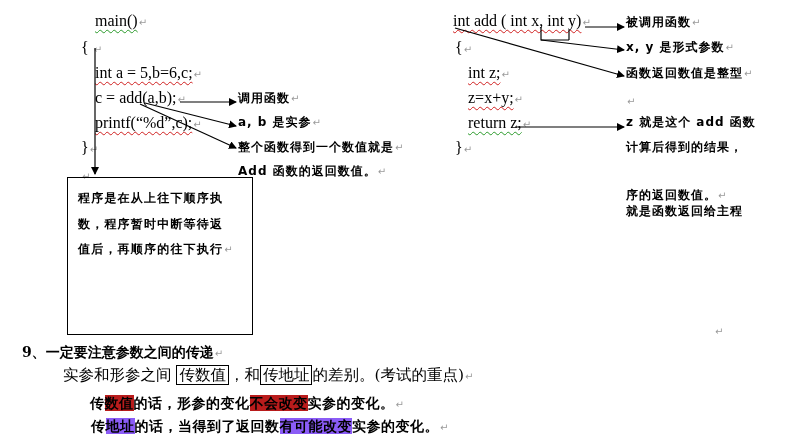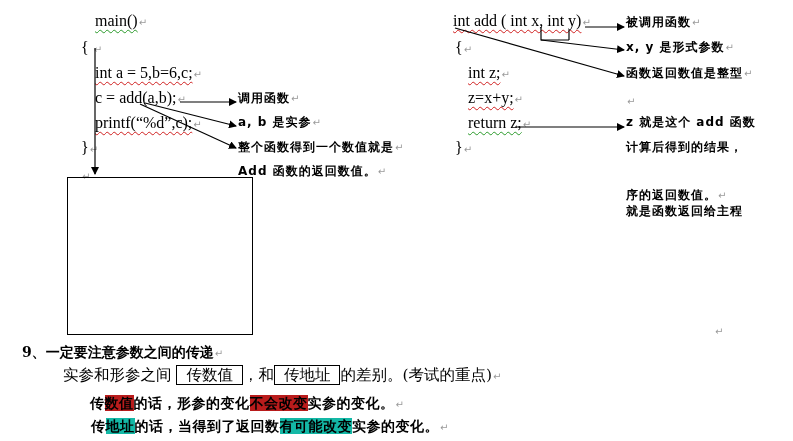--- a/index.html
+++ b/index.html
@@ -10,23 +10,23 @@
   .pm { color:#9a9a9a; font-size:10px; font-family:"DejaVu Sans", sans-serif; font-weight:normal; margin-left:1px; }
   .sq-red { text-decoration: underline wavy #d02020; text-decoration-thickness:1px; text-underline-offset:3px; }
   .sq-green { text-decoration: underline wavy #2a9a2a; text-decoration-thickness:1px; text-underline-offset:3px; }
   .note-box {
     position:absolute; left:67px; top:177px; width:186px; height:158px;
     border:1.5px solid #000; box-sizing:border-box; padding:8px 6px 0 10px;
   }
   .note-box p { margin:0; font-family:"DejaVu Sans", sans-serif; font-weight:bold; font-size:12px; line-height:25.5px; letter-spacing:1.2px; white-space:nowrap; }
   .heading { font-family:"DejaVu Serif", serif; font-weight:bold; font-size:14px; }
   .line2 { font-family:"DejaVu Serif", serif; font-size:15.5px; }
-  .boxed { border:1.2px solid #000; padding:0 9px; }
+  .boxed { border:1.2px solid #000; padding:0 2px; }
   .mag { background:#b91c1c; }
-  .grn { background:#14b8a6; }
+  .grn { background:#8b5cf6; }
   .line34 { font-family:"DejaVu Serif", serif; font-weight:bold; font-size:14px; letter-spacing:0.5px; }
   svg.overlay { position:absolute; left:0; top:0; pointer-events:none; }
 </style>
 </head>
 <body>
 
 <div>
   <div class="abs serif" style="left:95px; top:13px;">
     <span class="sq-green">main()</span><span class="pm">↵</span>
   </div>
@@ -57,20 +57,23 @@
   </div>
   <div class="abs cjk" style="left:238px; top:141px;">
     <span>整个函数得到一个数值就是</span><span class="pm">↵</span>
   </div>
   <div class="abs cjk" style="left:238px; top:165px;">
     <span>Add 函数的返回数值。</span><span class="pm">↵</span>
   </div>
 </div>
 
 <div class="note-box">
+  <p>程序是在从上往下顺序执</p>
+  <p>数，程序暂时中断等待返</p>
+  <p><span>值后，再顺序的往下执行</span><span class="pm">↵</span></p>
 </div>
 
 <div>
   <div class="abs serif" style="left:453px; top:13px;">
     <span class="sq-red">int add ( int x, int y)</span><span class="pm">↵</span>
   </div>
   <div class="abs serif" style="left:455px; top:40px;">
     <span>{</span><span class="pm">↵</span>
   </div>
   <div class="abs serif" style="left:468px; top:65px;">

